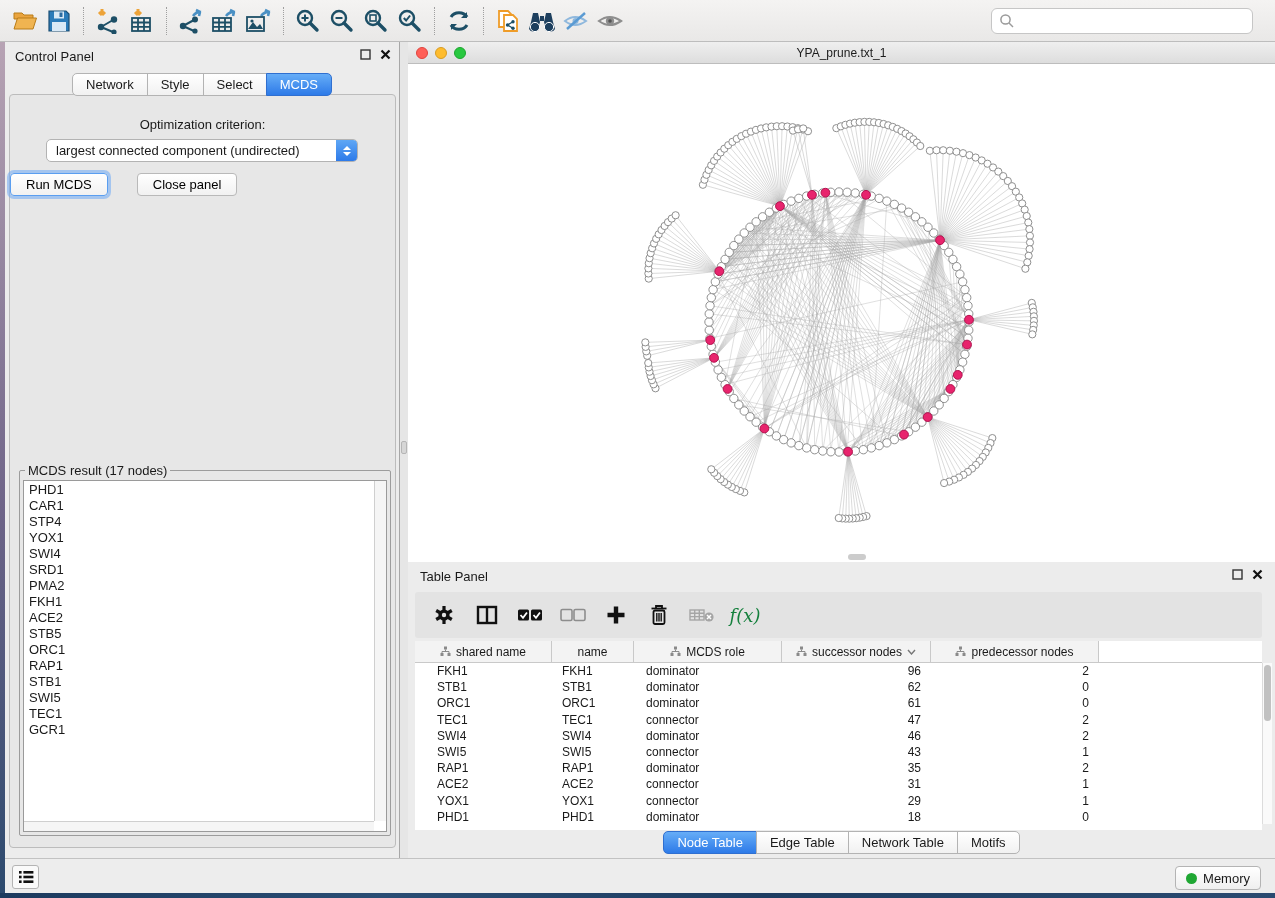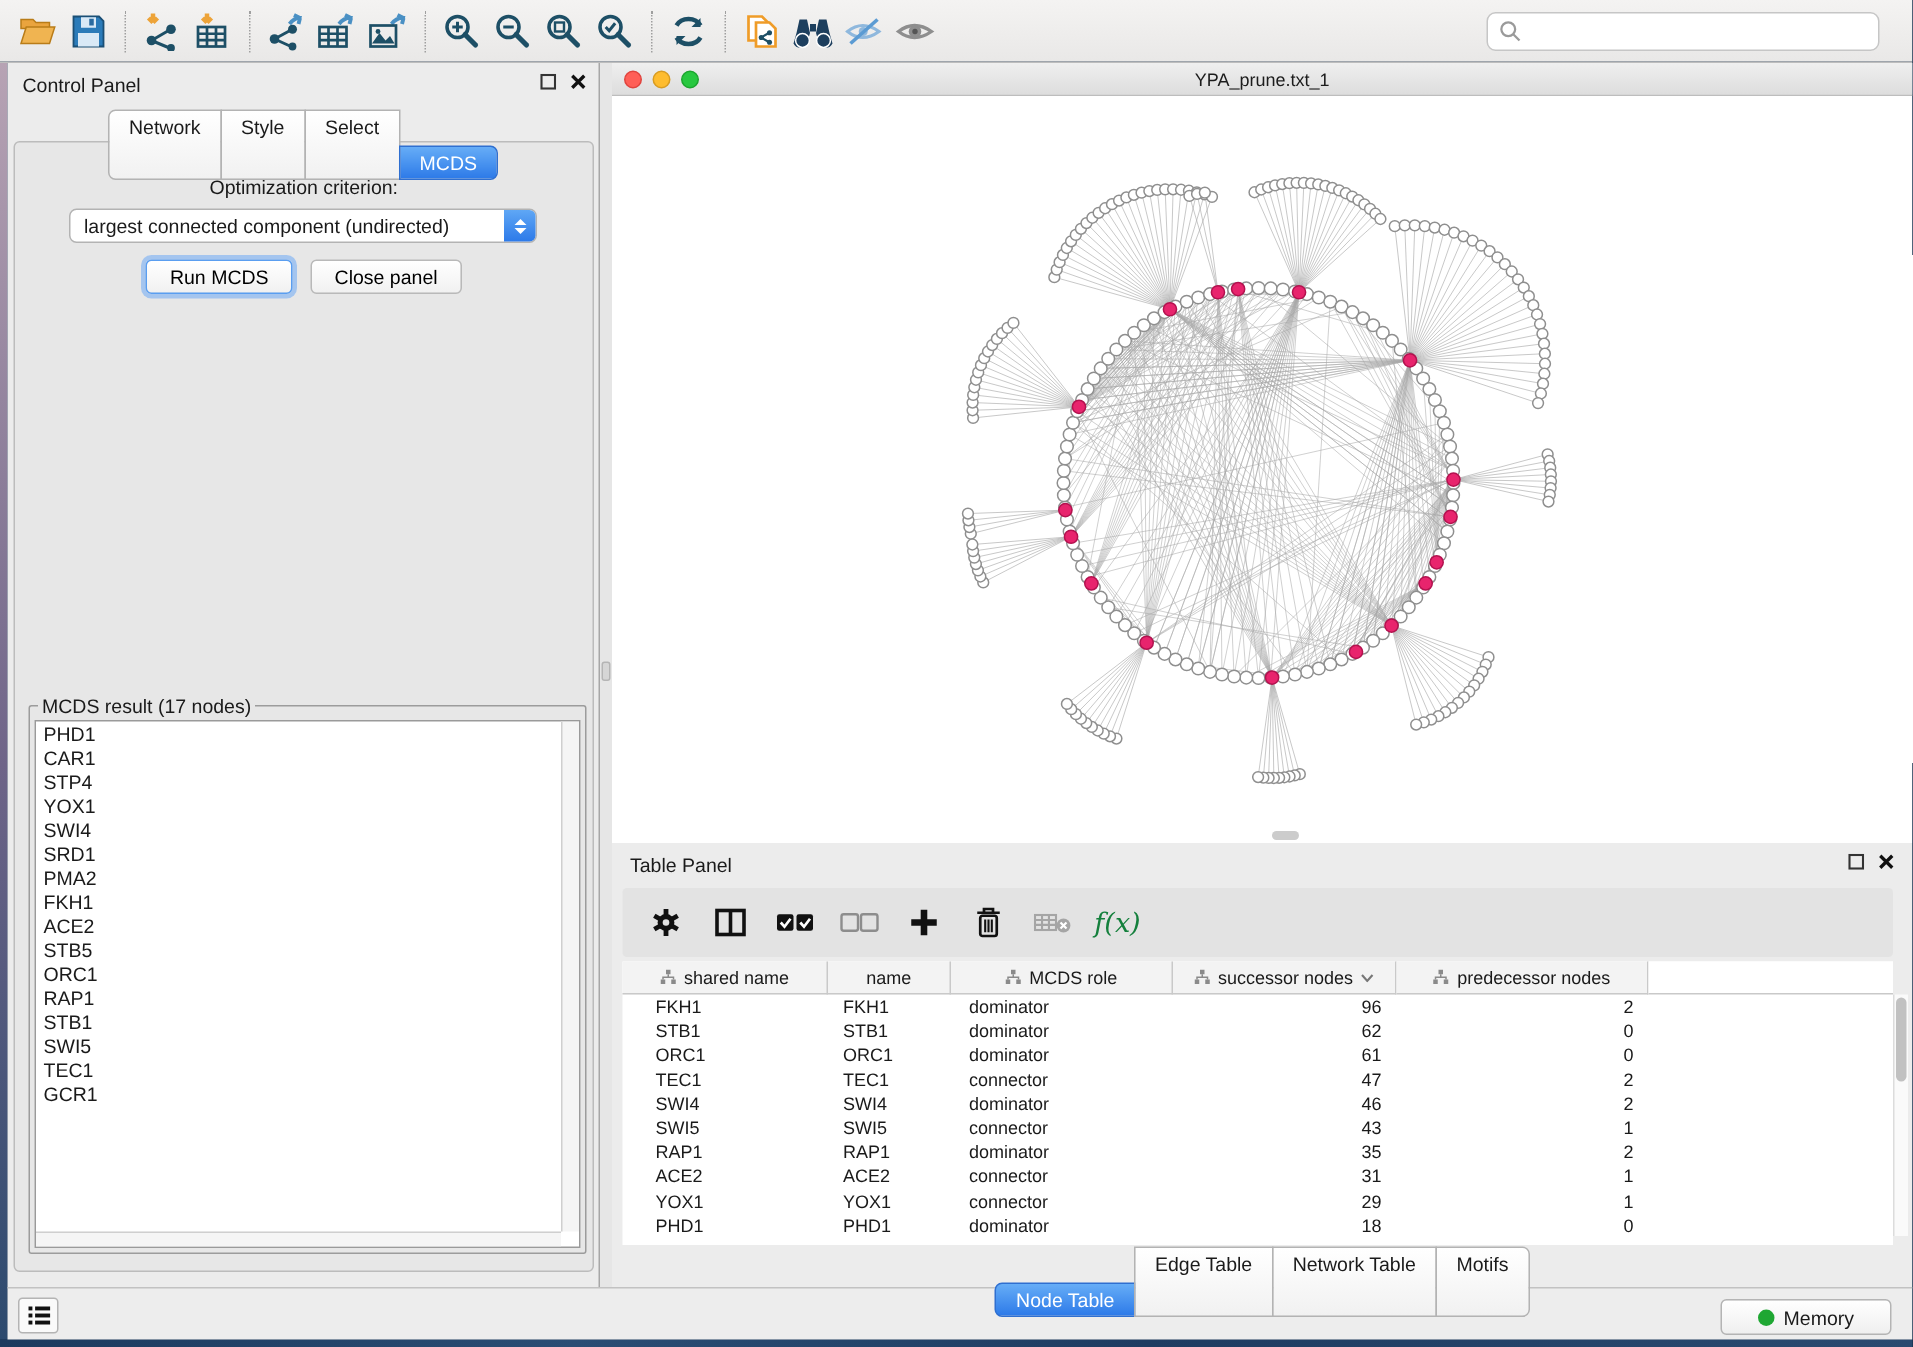--- a/index.html
+++ b/index.html
@@ -32,35 +32,35 @@
   .panel-title { position:absolute; left:10px; top:7px; font-size:13px; }
   .panel-ctrls { position:absolute; right:8px; top:7px; display:flex; gap:9px; align-items:center; }
 
   .seg-tabs { position:absolute; left:50%; transform:translateX(-50%); top:31px;
     display:flex; z-index:3; }
   .seg { padding:3px 13px; font-size:13px; background:linear-gradient(#ffffff,#f1f1f1);
     border:1px solid #b3b3b3; margin-left:-1px; }
   .seg:first-child { border-radius:5px 0 0 5px; margin-left:0; }
   .seg:last-child { border-radius:0 5px 5px 0; }
   .seg.active { background:linear-gradient(#66adf7,#2d7ae8); border-color:#2f6fd0;
-    color:#fff;margin-top:24px; }
+    color:#fff; }
 
   .cp-content { position:absolute; left:4px; top:52px; width:387px; height:754px;
     background:#e7e7e7; border:1px solid #bcbcbc; border-radius:4px; }
   .opt-label { position:absolute; left:0; right:0; top:22px; text-align:center; font-size:13px; }
   .combo { position:absolute; left:36px; top:44px; width:312px; height:23px;
     background:#fff; border:1px solid #b3b3b3; border-radius:5px;
     font-size:13px; line-height:21px; padding-left:9px; }
   .combo .stepper { position:absolute; right:0px; top:0px; width:21px; height:21px;
     border-radius:0 4px 4px 0; background:linear-gradient(#5fa7f5,#2d7ae9);
     display:flex; flex-direction:column; align-items:center; justify-content:center; gap:2px; }
   .chev { width:0; height:0; border-left:4px solid transparent; border-right:4px solid transparent; }
   .chev.up { border-bottom:4px solid #fff; }
   .chev.down { border-top:4px solid #fff; }
-  .btn-row { position:absolute; left:0; right:0; top:78px; display:flex; justify-content:center; gap:12px; }
+  .btn-row { position:absolute; left:0; right:0; top:78px; display:flex; gap:29px; }
   .mac-btn { font-size:13px; font-family:inherit; padding:3px 15px; border:1px solid #b9b9b9;
     border-radius:4px; background:linear-gradient(#ffffff,#f1f1f1); }
   .mac-btn.focused { border-color:#5a9ef0; box-shadow:0 0 0 3px rgba(110,170,245,.55); }
 
   fieldset.mcds-box { position:absolute; left:9px; top:368px; width:372px; height:373px;
     border:1px solid #9c9c9c; border-radius:2px; }
   fieldset.mcds-box legend { font-size:13px; margin-left:5px; padding:0 3px; }
   .mcds-list { position:absolute; left:3px; top:2px; right:3px; bottom:3px;
     background:#fff; border:1px solid #9a9a9a; overflow:hidden; }
   .mcds-item { font-size:13px; line-height:16px; padding-left:5px; }
@@ -109,21 +109,21 @@
   .tv-thumb { position:absolute; left:1px; top:2px; width:7px; height:56px;
     background:#c1c1c1; border-radius:4px; }
 
   .bottom-tabs { position:absolute; left:0; right:0; top:269px; display:flex; justify-content:center; }
 
   
   .status-bar { position:absolute; left:5px; top:858px; width:1270px; height:35px;
     background:#ededed; border-top:1px solid #c2c2c2; }
   .list-btn { position:absolute; left:7px; top:6px; width:27px; height:24px; background:#fafafa;
     border:1px solid #b4b4b4; border-radius:3px; display:flex; align-items:center; justify-content:center; }
-  .memory-btn { position:absolute; right:14px; top:7px; height:24px; padding:0 24px;
+  .memory-btn { position:absolute; right:14px; top:7px; height:24px; padding:0 10px;
     background:linear-gradient(#ffffff,#efefef); border:1px solid #b4b4b4; border-radius:4px;
     display:flex; align-items:center; gap:6px; font-size:13px; }
   .gdot { width:11px; height:11px; border-radius:50%; background:#1fa733; }
 
   svg.icon { display:block; }
 </style>
 </head>
 <body>
 
 <div class="toolbar">

